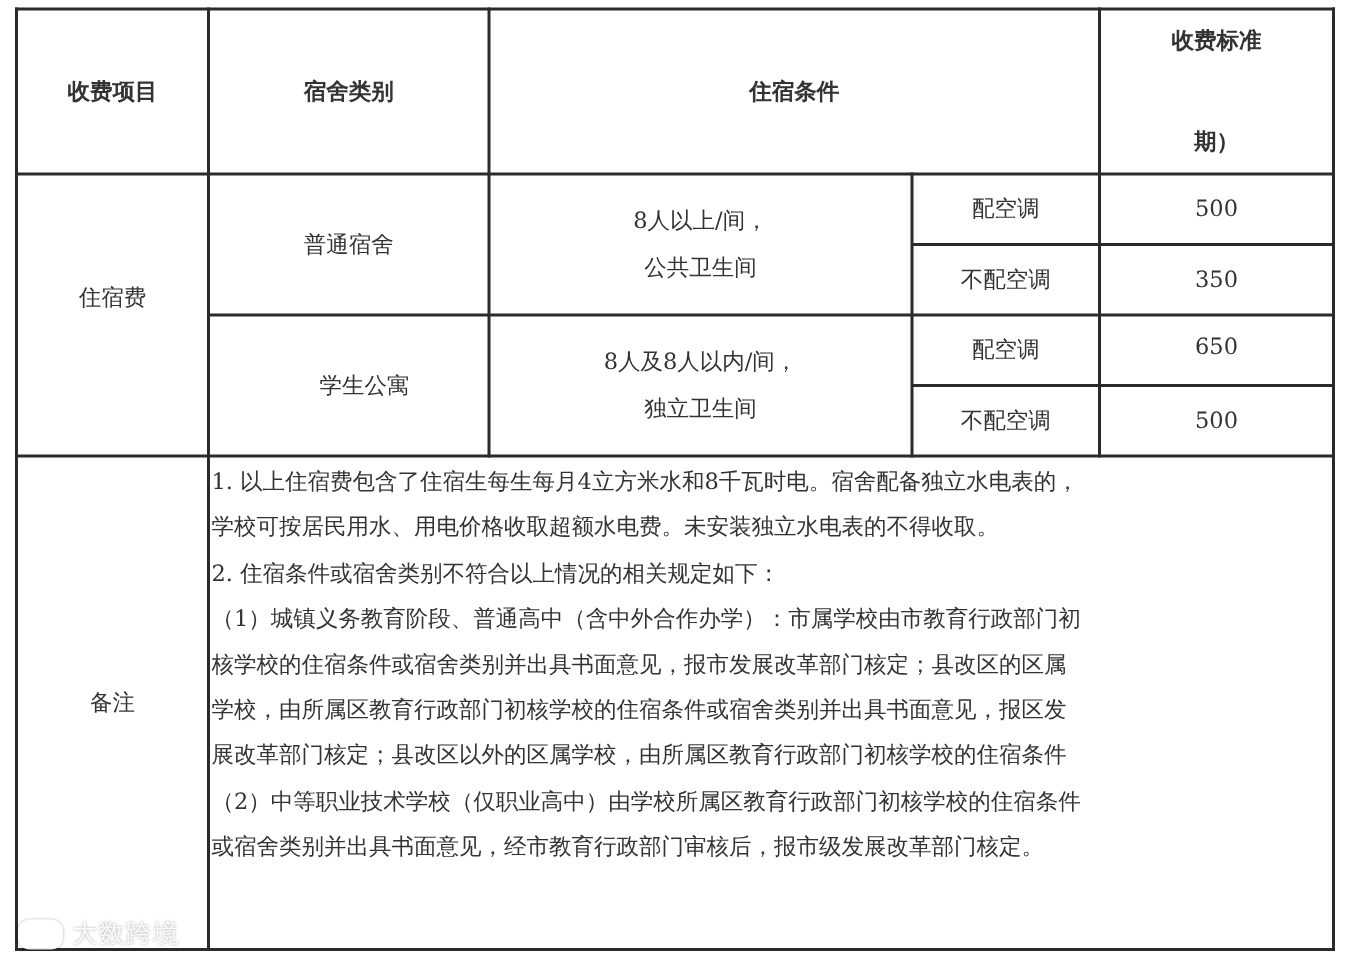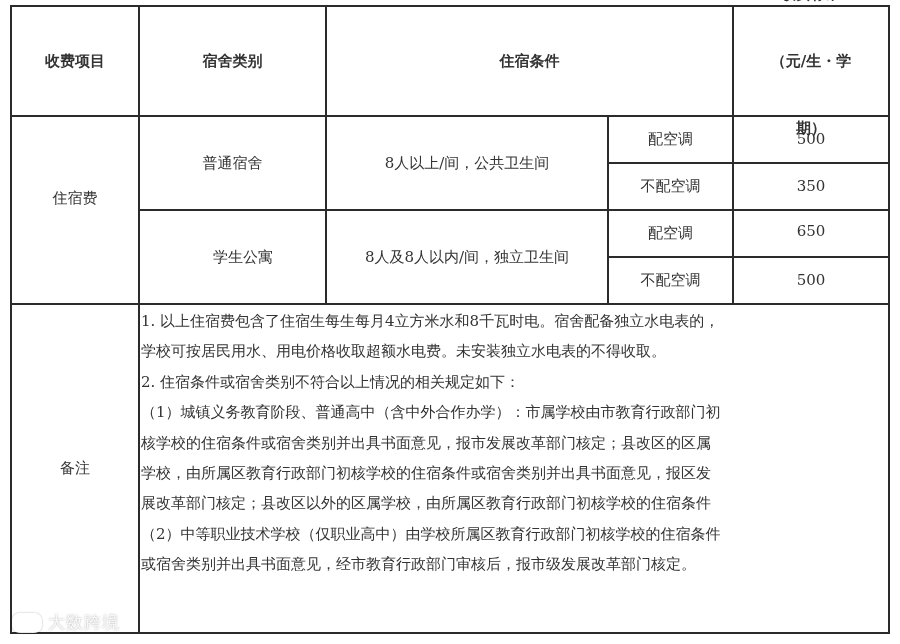--- a/index.html
+++ b/index.html
@@ -45,52 +45,51 @@
     <span style="font-weight:bold;">收费项目</span>
   </div>
   <div class="cell" style="left:130px;top:2px;width:185px;height:108px;">
     <span style="font-weight:bold;text-align:right;">宿舍类别</span>
   </div>
   <div class="cell" style="left:317px;top:2px;width:405px;height:108px;">
     <span style="font-weight:bold;">住宿条件</span>
   </div>
   <div class="cell" style="left:724px;top:2px;width:154px;height:108px;flex-direction:column;font-weight:bold;gap:36px;">
     <span>收费标准</span>
-    <span>（元/生・学</span>
     <span>期）</span>
   </div>
 
   <div class="cell" style="left:2px;top:112px;width:126px;height:162px;">
     <span>住宿费</span>
   </div>
 
   <div class="cell" style="left:130px;top:112px;width:185px;height:92px;">
     <span>普通宿舍</span>
   </div>
-  <div class="cell" style="left:317px;top:112px;width:280px;height:92px;">
+  <div class="cell" style="left:317px;top:112px;width:280px;height:92px;flex-direction:column;">
     <span>8人以上/间，</span>
     <span>公共卫生间</span>
   </div>
   <div class="cell" style="left:599px;top:112px;width:123px;height:45px;">
     <span>配空调</span>
   </div>
   <div class="cell" style="left:724px;top:112px;width:154px;height:45px;">
     <span>500</span>
   </div>
   <div class="cell" style="left:599px;top:159px;width:123px;height:45px;">
     <span>不配空调</span>
   </div>
   <div class="cell" style="left:724px;top:159px;width:154px;height:45px;">
     <span>350</span>
   </div>
 
   <div class="cell" style="left:130px;top:206px;width:185px;height:92px;padding-left:21px;">
     <span>学生公寓</span>
   </div>
-  <div class="cell" style="left:317px;top:206px;width:280px;height:92px;flex-direction:row;">
+  <div class="cell" style="left:317px;top:206px;width:280px;height:92px;flex-direction:column;">
     <span>8人及8人以内/间，</span>
     <span>独立卫生间</span>
   </div>
   <div class="cell" style="left:599px;top:206px;width:123px;height:45px;">
     <span>配空调</span>
   </div>
   <div class="cell" style="left:724px;top:206px;width:154px;height:40px;">
     <span>650</span>
   </div>
   <div class="cell" style="left:599px;top:253px;width:123px;height:45px;">

